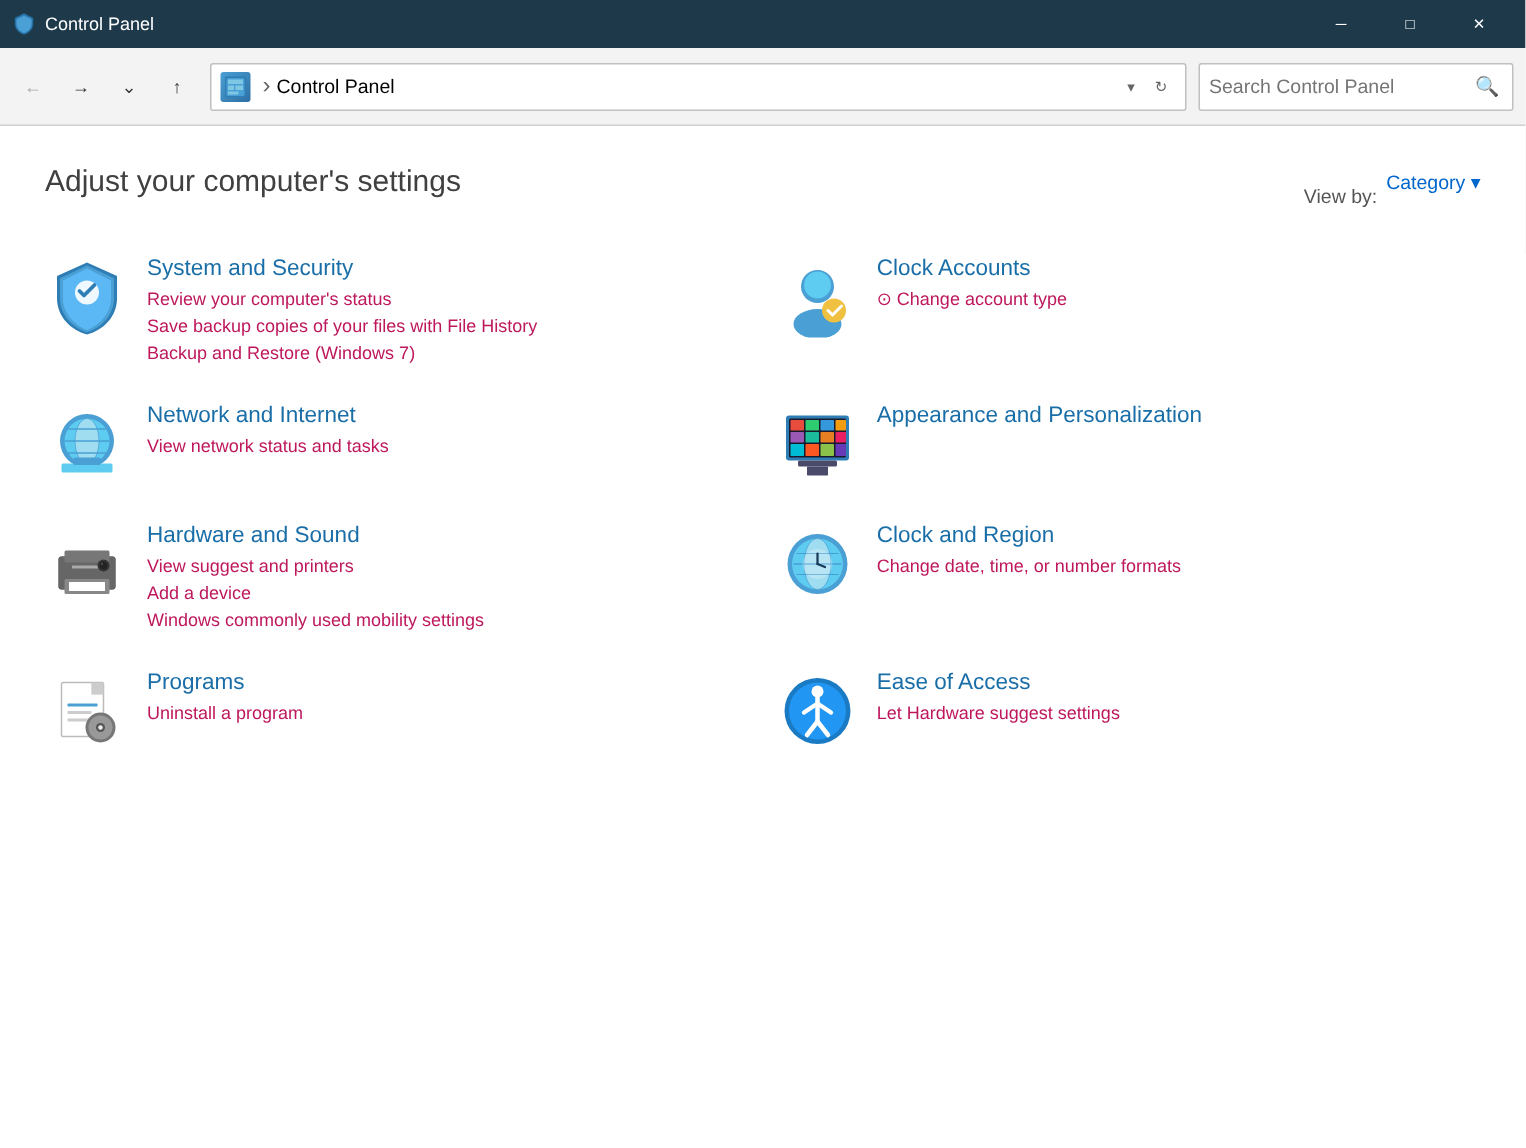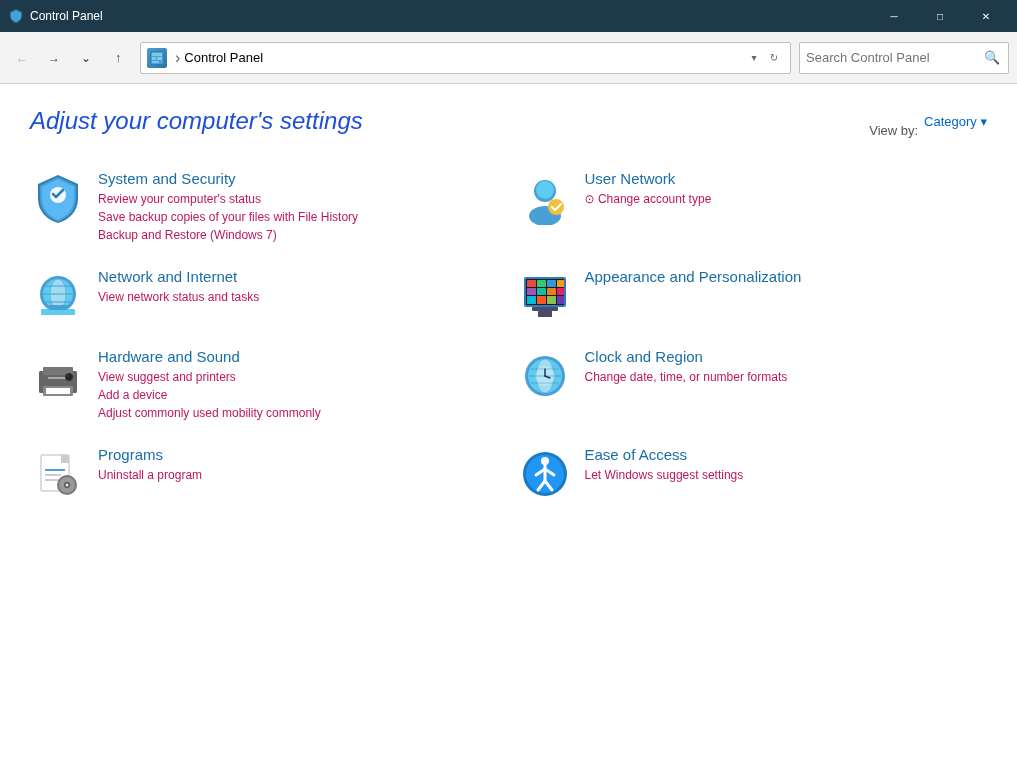--- a/index.html
+++ b/index.html
@@ -94,24 +94,23 @@
       padding: 20px 30px;
       overflow-y: auto;
     }
     .main-header {
       display: flex;
       align-items: center;
       justify-content: space-between;
       margin-bottom: 24px;
     }
     .main-title {
-      font-size: 24px;
-      color: #1d4ed8;
+      font-size: 20px;
+      color: #404040;
       font-weight: 300;
-      font-style: italic;
     }
     .view-by {
       display: flex;
       align-items: center;
       gap: 6px;
       font-size: 13px;
     }
     .view-by-label { color: #555; margin-top: 19px; }
     .view-by-value { color: #0066cc; cursor: pointer; }
 
@@ -234,21 +233,21 @@
       <div class="category-icon">
         <svg width="54" height="54" viewBox="0 0 54 54">
           <circle cx="27" cy="20" r="11" fill="#4a9fd4"></circle>
           <circle cx="27" cy="19" r="9" fill="#5ecbf0"></circle>
           <ellipse cx="27" cy="45" rx="16" ry="10" fill="#4a9fd4"></ellipse>
           <circle cx="38" cy="36" r="8" fill="#f0c040"></circle>
           <path d="M34 36 L37 39 L43 33" stroke="white" stroke-width="2" fill="none" stroke-linecap="round" stroke-linejoin="round"></path>
         </svg>
       </div>
       <div class="category-info">
-        <a class="category-title">User Network</a>
+        <a class="category-title">Clock Accounts</a>
         <span class="category-link">⊙ Change account type</span>
       </div>
     </div>
 
     <div class="category-item">
       <div class="category-icon">
         <svg width="54" height="54" viewBox="0 0 54 54">
           <circle cx="27" cy="25" r="18" fill="#4a9fd4"></circle>
           <circle cx="27" cy="25" r="15" fill="#5ecbf0"></circle>
           <ellipse cx="27" cy="25" rx="8" ry="15" fill="#a0ddf0" stroke="#4a9fd4" stroke-width="0.5"></ellipse>
@@ -306,21 +305,21 @@
 
           <circle cx="38" cy="28" r="4" fill="#333"></circle>
           <circle cx="38" cy="28" r="2.5" fill="#222"></circle>
           <circle cx="37" cy="27" r="0.7" fill="#555"></circle>
         </svg>
       </div>
       <div class="category-info">
         <a class="category-title">Hardware and Sound</a>
         <span class="category-link">View suggest and printers</span>
         <span class="category-link">Add a device</span>
-        <span class="category-link">Adjust commonly used mobility commonly</span>
+        <span class="category-link">Windows commonly used mobility settings</span>
       </div>
     </div>
 
     <div class="category-item">
       <div class="category-icon">
         <svg width="54" height="54" viewBox="0 0 54 54">
           <circle cx="27" cy="27" r="20" fill="#4a9fd4"></circle>
           <circle cx="27" cy="27" r="17" fill="#5ecbf0"></circle>
           <ellipse cx="27" cy="27" rx="9" ry="17" fill="#a0ddf0" stroke="#4a9fd4" stroke-width="0.5"></ellipse>
           <line x1="11" y1="27" x2="43" y2="27" stroke="#4a9fd4" stroke-width="1"></line>
@@ -371,18 +370,18 @@
           <circle cx="27" cy="14" r="4" fill="white"></circle>
           <line x1="27" y1="18" x2="27" y2="34" stroke="white" stroke-width="3" stroke-linecap="round"></line>
           <line x1="27" y1="22" x2="18" y2="28" stroke="white" stroke-width="3" stroke-linecap="round"></line>
           <line x1="27" y1="22" x2="36" y2="28" stroke="white" stroke-width="3" stroke-linecap="round"></line>
           <line x1="27" y1="34" x2="20" y2="43" stroke="white" stroke-width="3" stroke-linecap="round"></line>
           <line x1="27" y1="34" x2="34" y2="43" stroke="white" stroke-width="3" stroke-linecap="round"></line>
         </svg>
       </div>
       <div class="category-info">
         <a class="category-title">Ease of Access</a>
-        <span class="category-link">Let Windows suggest settings</span>
+        <span class="category-link">Let Hardware suggest settings</span>
       </div>
     </div>
 
   </div>
 </div>
 
 </body></html>

